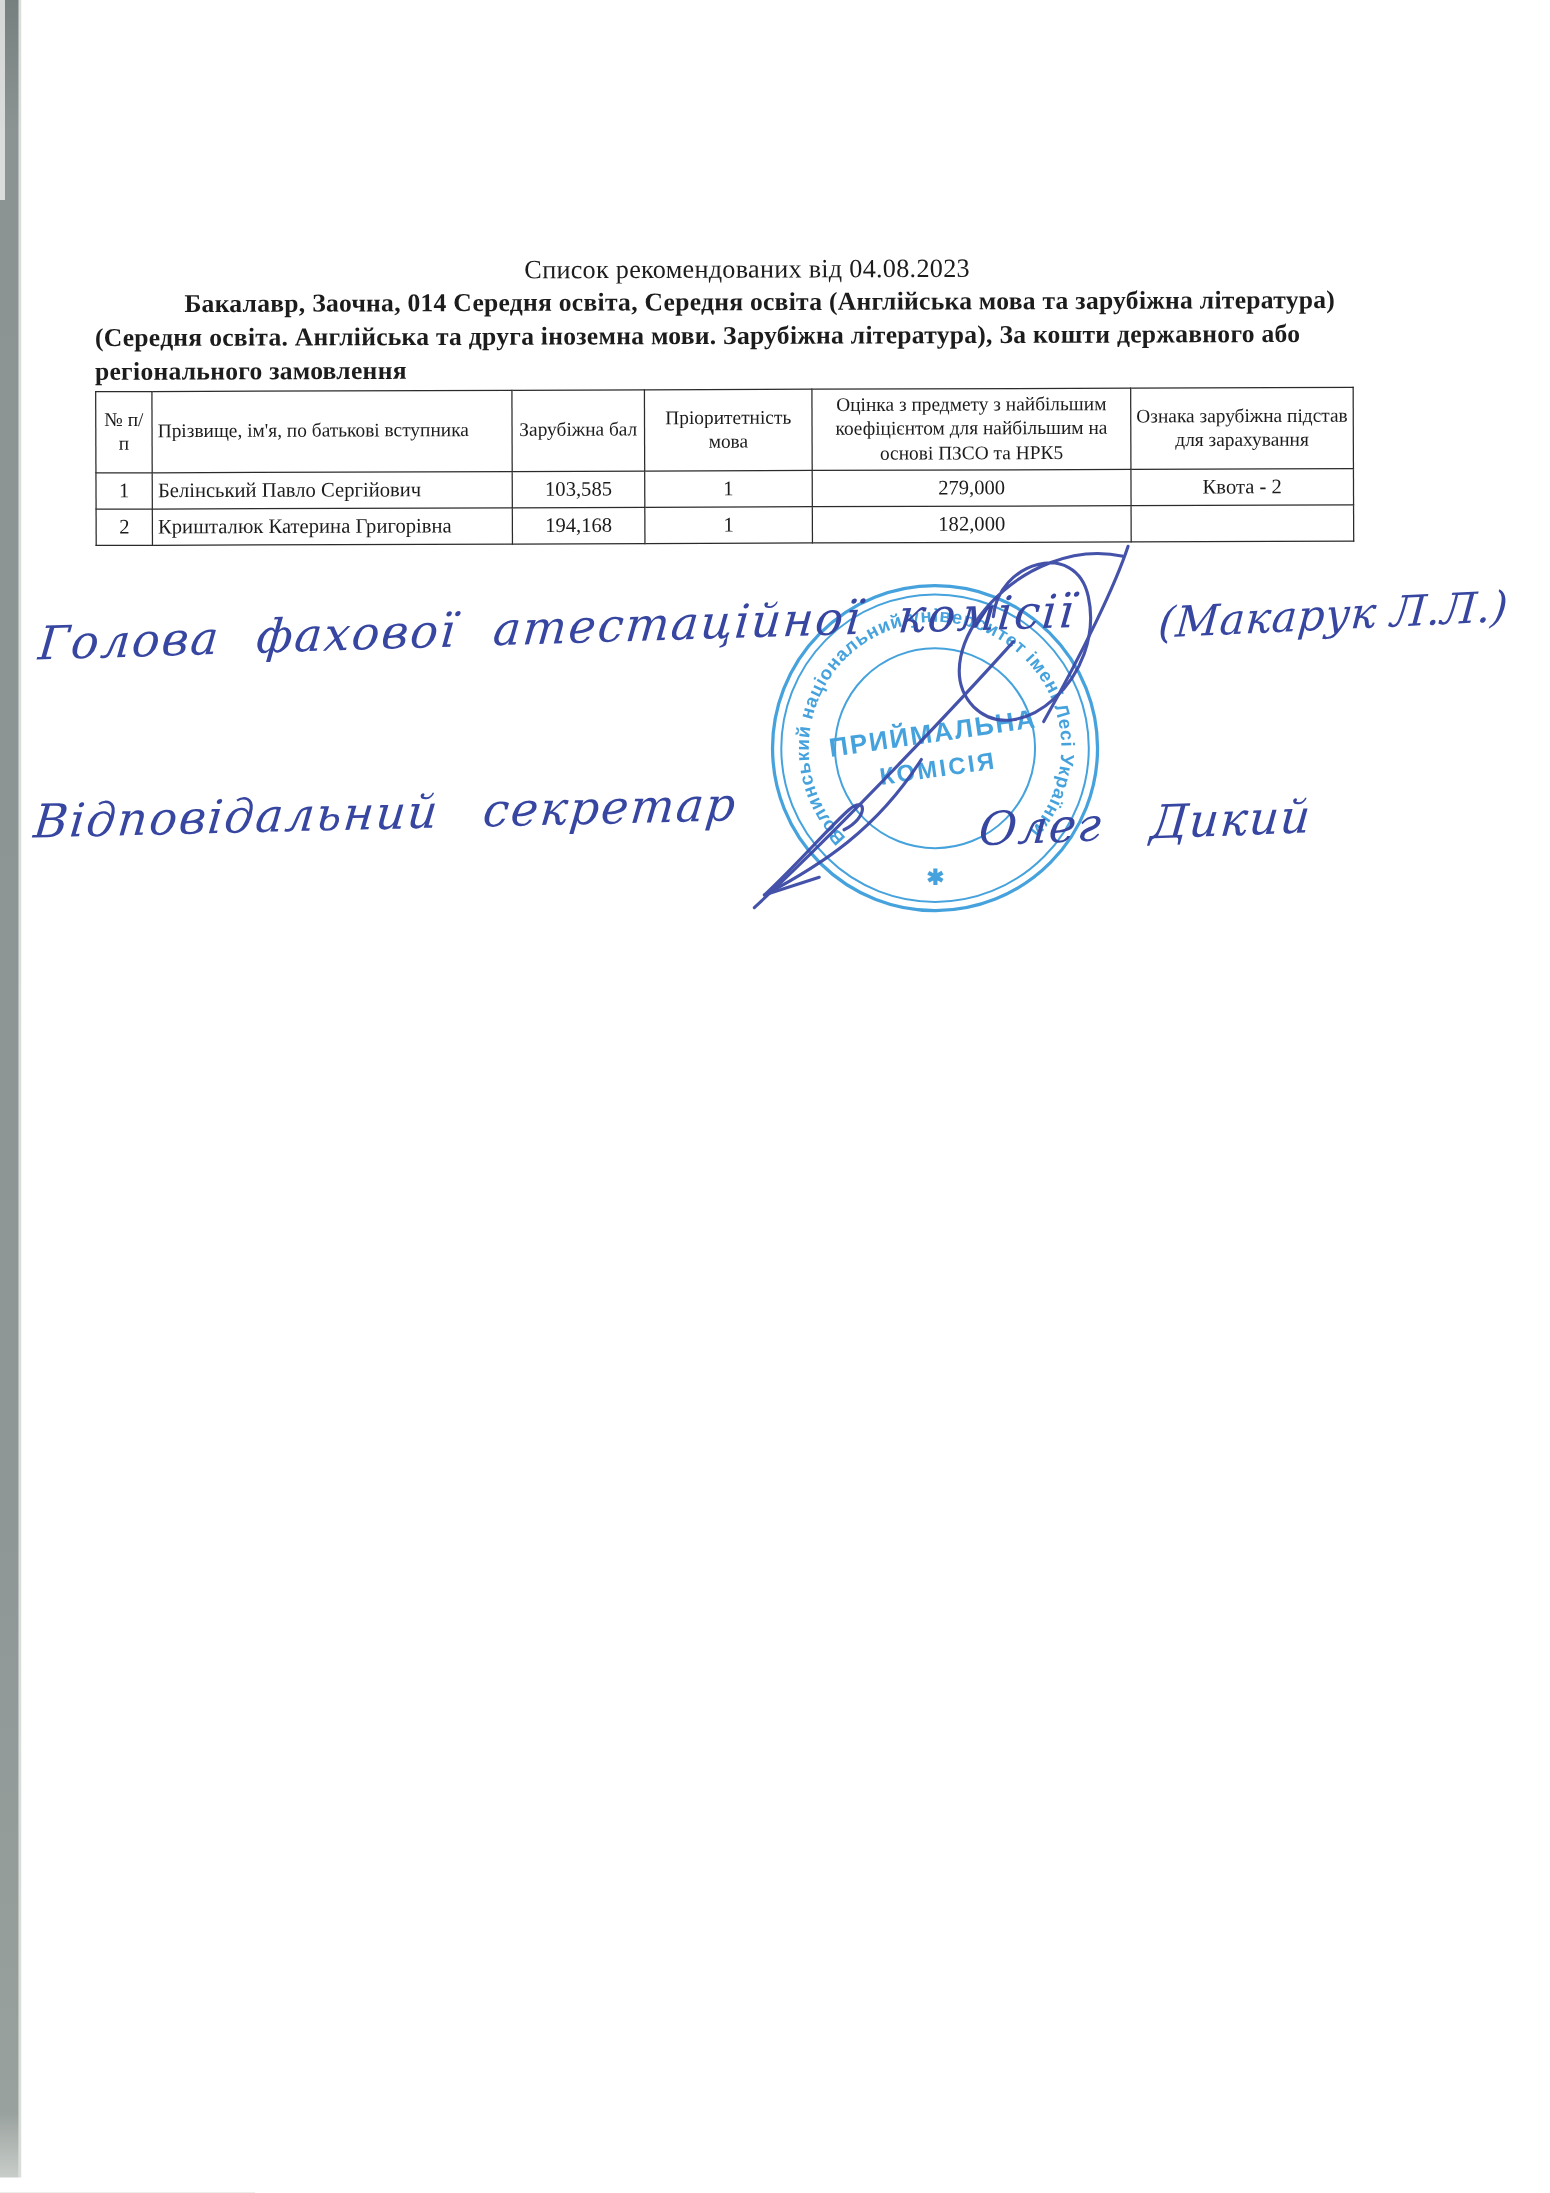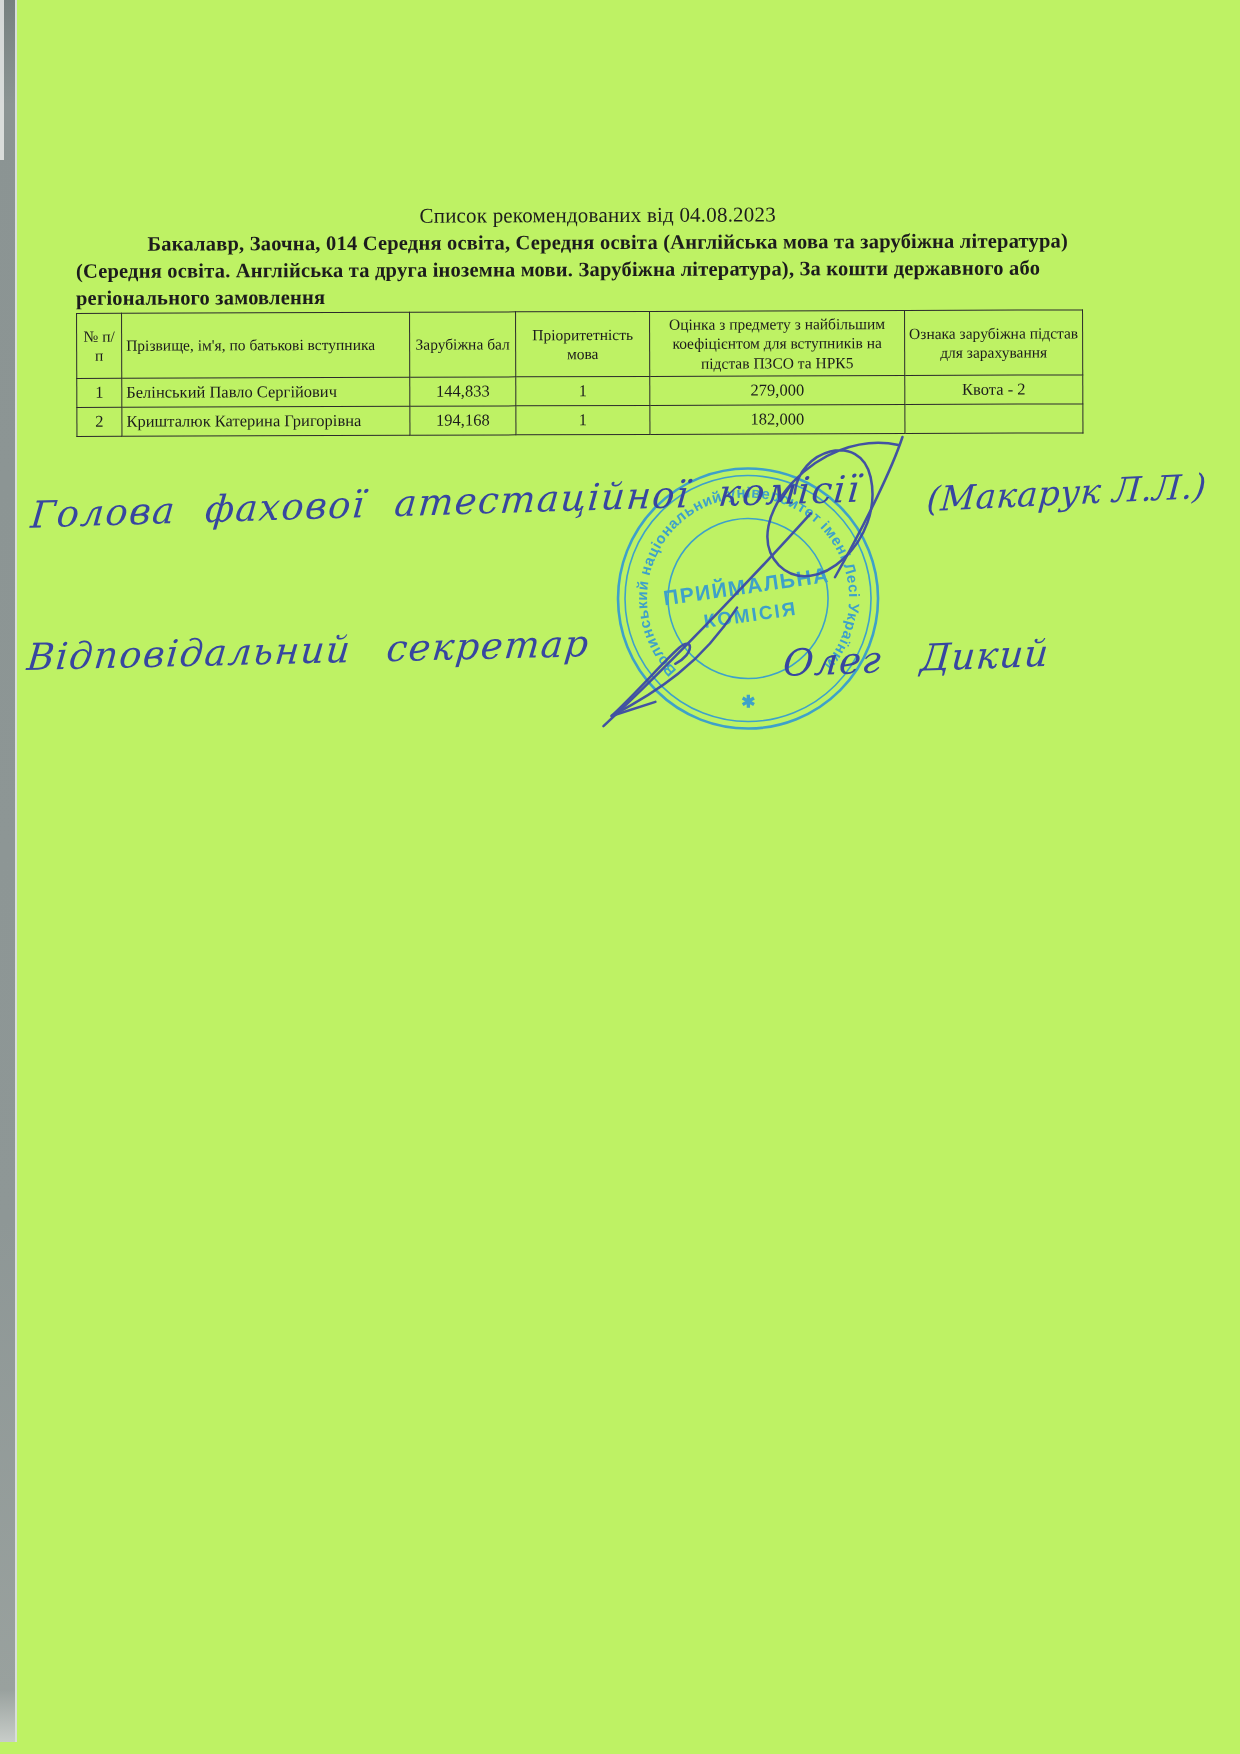--- a/index.html
+++ b/index.html
@@ -1,18 +1,18 @@
 <!DOCTYPE html>
 <html><head>
 <meta charset="utf-8">
 <style>
   html,body { margin:0; padding:0; background:#dededb; }
   .page {
     position:relative; width:1240px; height:1754px;
-    background:#bef264; overflow:hidden;
+    background:#ffffff; overflow:hidden;
     font-family:"Liberation Serif", serif; color:#1c1c1c;
   }
   
   .scan-band {
     position:absolute; left:0; top:0; width:15px; height:1742px;
     background:linear-gradient(180deg,#76807f 0%, #8b9493 6%, #8e9796 70%, #99a19e 97%, #c8cdc9 100%);
     border-right:2px solid #d9ded9;
   }
   .scan-band-top { position:absolute; left:0; top:0; width:4px; height:160px; background:#eceeec; opacity:.8; }
 
@@ -74,29 +74,29 @@
         <col style="width:134px">
           <col style="width:255px">
           <col style="width:178px">
       </colgroup>
       <thead>
         <tr>
           <th>№ п/п</th>
           <th class="col-name-h">Прізвище, ім'я, по батькові вступника</th>
           <th>Зарубіжна бал</th>
           <th>Пріоритетність мова</th>
-          <th>Оцінка з предмету з найбільшим коефіцієнтом для вступників на підстав ПЗСО та НРК5</th>
+          <th>Оцінка з предмету з найбільшим коефіцієнтом для найбільшим на основі ПЗСО та НРК5</th>
           <th>Ознака зарубіжна підстав для зарахування</th>
         </tr>
       </thead>
       <tbody>
         <tr>
           <td>1</td>
           <td class="cell-name">Белінський Павло Сергійович</td>
-          <td>144,833</td>
+          <td>103,585</td>
           <td>1</td>
           <td>279,000</td>
           <td>Квота - 2</td>
         </tr>
         <tr>
           <td>2</td>
           <td class="cell-name">Кришталюк Катерина Григорівна</td>
           <td>194,168</td>
           <td>1</td>
           <td>182,000</td>

